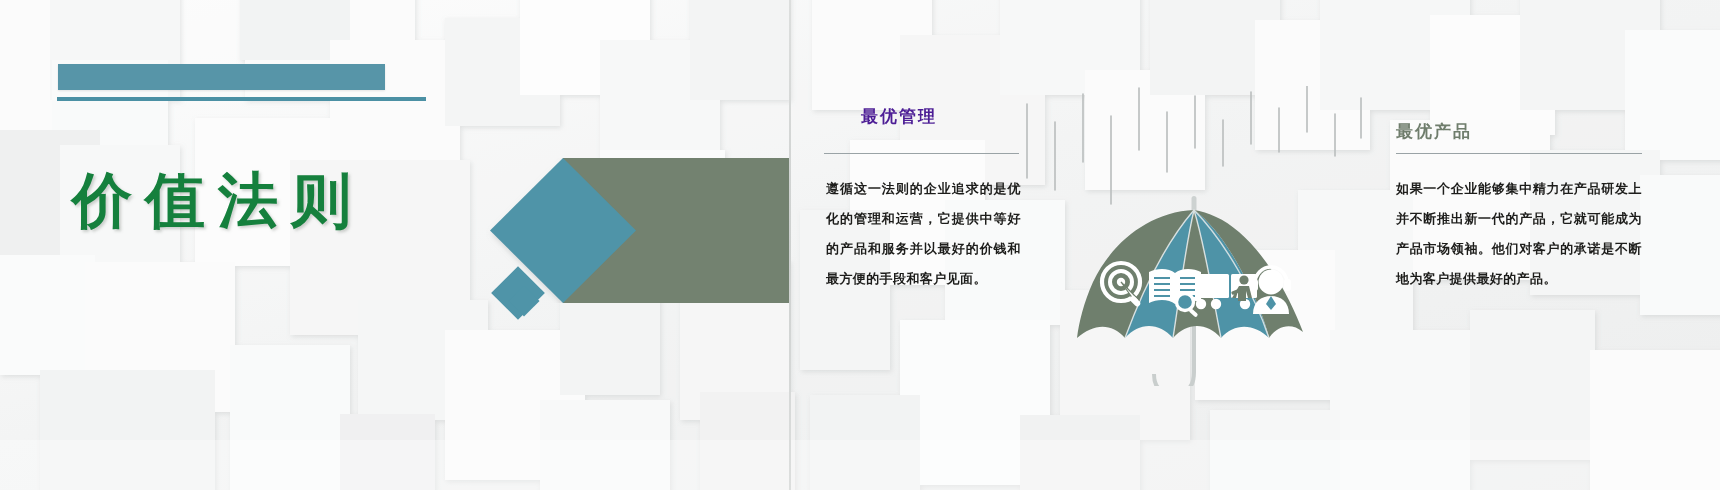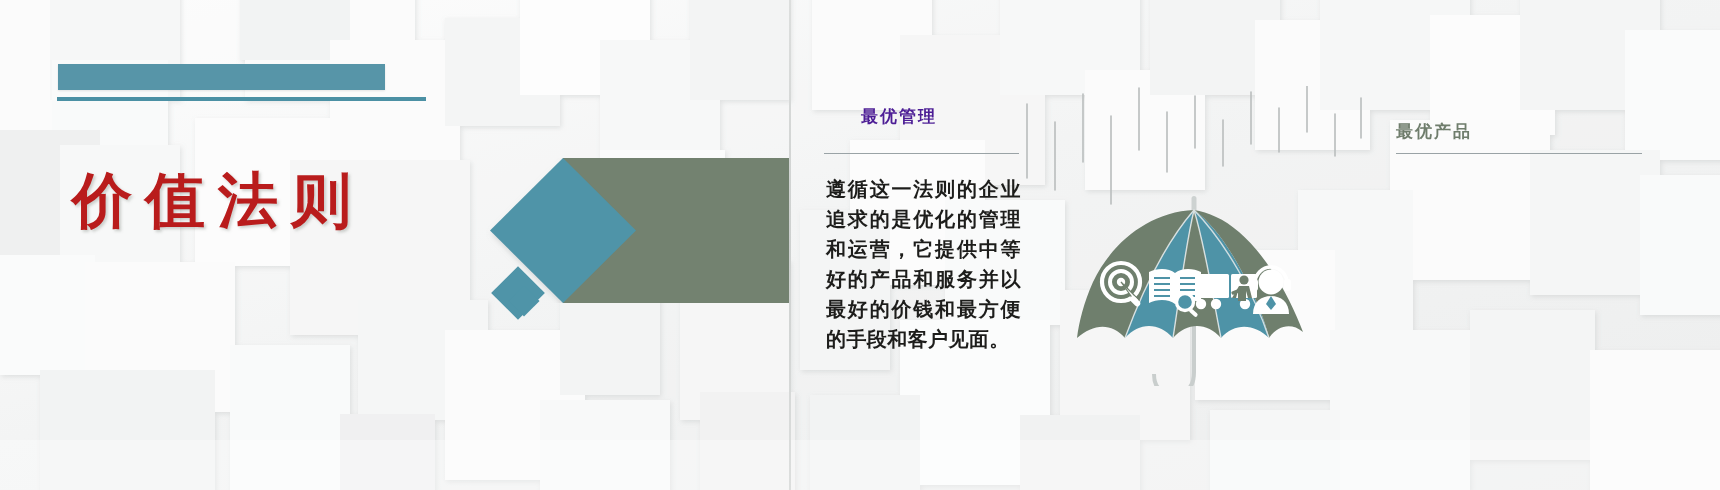--- a/index.html
+++ b/index.html
@@ -9,21 +9,21 @@
   
   .bgwrap{position:absolute;inset:0;overflow:hidden;}
   .bgwrap svg{position:absolute;left:0;top:0;}
 
   
   .left-panel{position:absolute;left:0;top:0;width:790px;height:490px;overflow:hidden;}
   .teal-bar{position:absolute;left:58px;top:64px;width:327px;height:26px;background:#5795a8;
             box-shadow:0 1px 2px rgba(0,0,0,.10);}
   .teal-rule{position:absolute;left:57px;top:97px;width:369px;height:4px;background:#4b90a4;}
   .slide-title{position:absolute;left:72px;top:168px;width:420px;
-            font-size:60px;font-weight:bold;letter-spacing:13px;color:#b91c1c;
+            font-size:60px;font-weight:bold;letter-spacing:13px;color:#15803d;
             text-shadow:2px 2px 3px rgba(120,130,120,.35);white-space:nowrap;line-height:1.1;}
 
   .arrow-shape{position:absolute;left:455px;top:158px;width:335px;height:145px;}
   .mini-diamond-1{position:absolute;left:499px;top:274px;width:38px;height:38px;
             background:#4f94a8;transform:rotate(45deg);}
   .mini-diamond-2{position:absolute;left:513px;top:290px;width:22px;height:22px;
             background:#4f94a8;transform:rotate(45deg);}
 
   .divider{position:absolute;left:789px;top:0;width:2px;height:490px;
             background:linear-gradient(to bottom,#dcdedd,#cdd0cf 50%,#dcdedd);}
@@ -34,21 +34,21 @@
   .col-prod{left:1396px;width:246px;}
 
   .col-heading{position:absolute;font-size:17px;font-weight:bold;letter-spacing:2px;white-space:nowrap;}
   .col-mgmt .col-heading{left:55px;top:105px;color:#4c1d95;}
   .col-prod .col-heading{left:0px;top:120px;width:246px;text-align:left;color:#6f7d6c;}
 
   .col-rule{position:absolute;height:1px;background:#9aa3a6;}
   .col-mgmt .col-rule{left:18px;top:153px;width:195px;}
   .col-prod .col-rule{left:0px;top:153px;width:246px;}
 
-  .col-body{position:absolute;font-size:20px;font-weight:bold;color:#1d1d1b;
+  .col-body{position:absolute;font-size:13px;font-weight:bold;color:#1d1d1b;
             line-height:30px;letter-spacing:.4px;}
   .col-mgmt .col-body{left:20px;top:174px;width:195px;text-align:justify;}
   .col-prod .col-body{left:0px;top:174px;width:246px;text-align:justify;}
 
   
   .umbrella{position:absolute;left:1015px;top:86px;width:360px;height:300px;}
 </style>
 </head>
 <body>
 
@@ -256,15 +256,16 @@
 
   <div class="col col-mgmt">
     <div class="col-heading">最优管理</div>
     <div class="col-rule"></div>
     <div class="col-body">遵循这一法则的企业追求的是优化的管理和运营，它提供中等好的产品和服务并以最好的价钱和最方便的手段和客户见面。</div>
   </div>
 
   <div class="col col-prod">
     <div class="col-heading">最优产品</div>
     <div class="col-rule"></div>
+    <div class="col-body">如果一个企业能够集中精力在产品研发上并不断推出新一代的产品，它就可能成为产品市场领袖。他们对客户的承诺是不断地为客户提供最好的产品。</div>
   </div>
 
 </div>
 
 </body></html>

